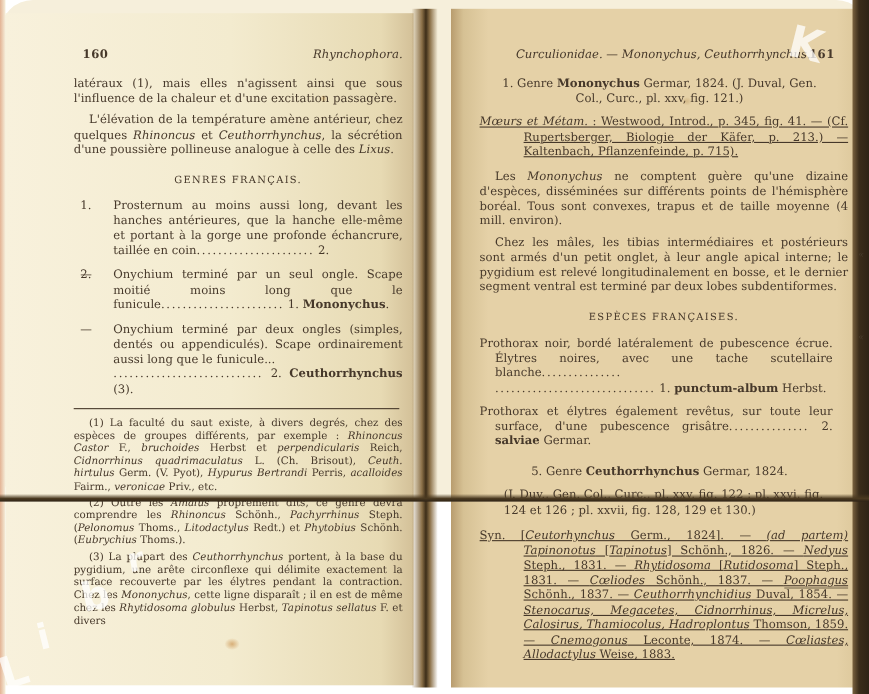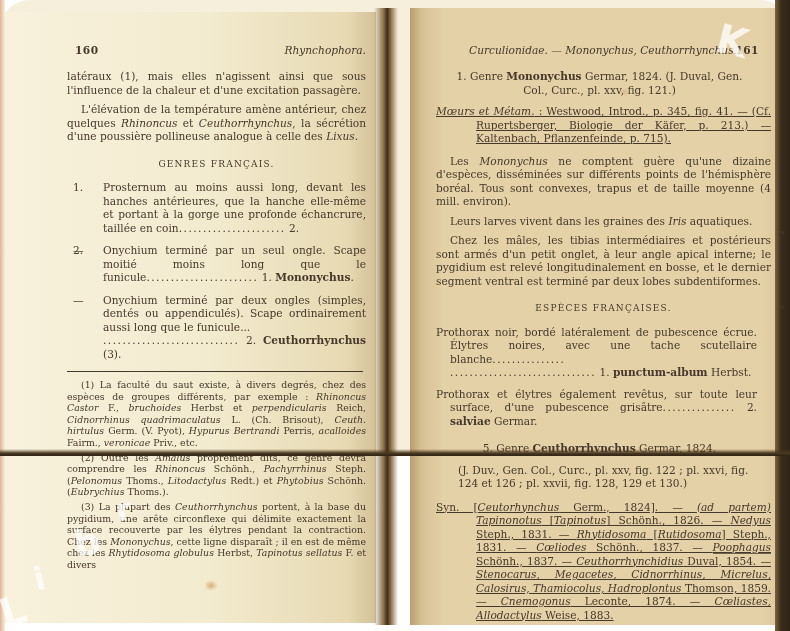--- a/index.html
+++ b/index.html
@@ -112,21 +112,20 @@
     <div class="page-head">
       <span class="running-title">Curculionidae. — Mononychus, Ceuthorrhynchus.</span>
       <span class="page-num">161</span>
     </div>
 
     <div class="genus-heading"><span>1. Genre </span><span style="font-weight: bold;">Mononychus</span><span> Germar, 1824. (J. Duval, Gen. Col., Curc., pl. xxv, fig. 121.)</span></div>
 
     <div class="hang"><span style="font-style: italic;">Mœurs et Métam.</span><span> : Westwood, Introd., p. 345, fig. 41. — (Cf. Rupertsberger, Biologie der Käfer, p. 213.) — Kaltenbach, Pflanzenfeinde, p. 715).</span></div>
 
     <p class="body indent"><span>Les </span><span style="font-style: italic;">Mononychus</span><span> ne comptent guère qu'une dizaine d'espèces, disséminées sur différents points de l'hémisphère boréal. Tous sont convexes, trapus et de taille moyenne (4 mill. environ).</span></p>
-    <p class="body indent"><span>Leurs larves vivent dans les graines des </span><span style="font-style: italic;">Iris</span><span> aquatiques.</span></p>
     <p class="body indent"><span>Chez les mâles, les tibias intermédiaires et postérieurs sont armés d'un petit onglet, à leur angle apical interne; le pygidium est relevé longitudinalement en bosse, et le dernier segment ventral est terminé par deux lobes subdentiformes.</span></p>
 
     <div class="center-heading">ESPÈCES FRANÇAISES.</div>
 
     <div class="species-item"><span>Prothorax noir, bordé latéralement de pubescence écrue. Élytres noires, avec une tache scutellaire blanche</span><span class="dots">...............</span><br><span class="dots">..............................</span><span>  1. </span><span style="font-weight: bold;">punctum-album</span><span> Herbst.</span></div>
     <div class="species-item"><span>Prothorax et élytres également revêtus, sur toute leur surface, d'une pubescence grisâtre</span><span class="dots">...............</span><span>  2. </span><span style="font-weight: bold;">salviae</span><span> Germar.</span></div>
 
     <div class="genus-heading" style="margin-top:14px;"><span>5. Genre </span><span style="font-weight: bold;">Ceuthorrhynchus</span><span> Germar, 1824.</span></div>
     <div class="ref-line">(J. Duv., Gen. Col., Curc., pl. xxv, fig. 122 ; pl. xxvi, fig. 124 et 126 ; pl. xxvii, fig. 128, 129 et 130.)</div>
 

